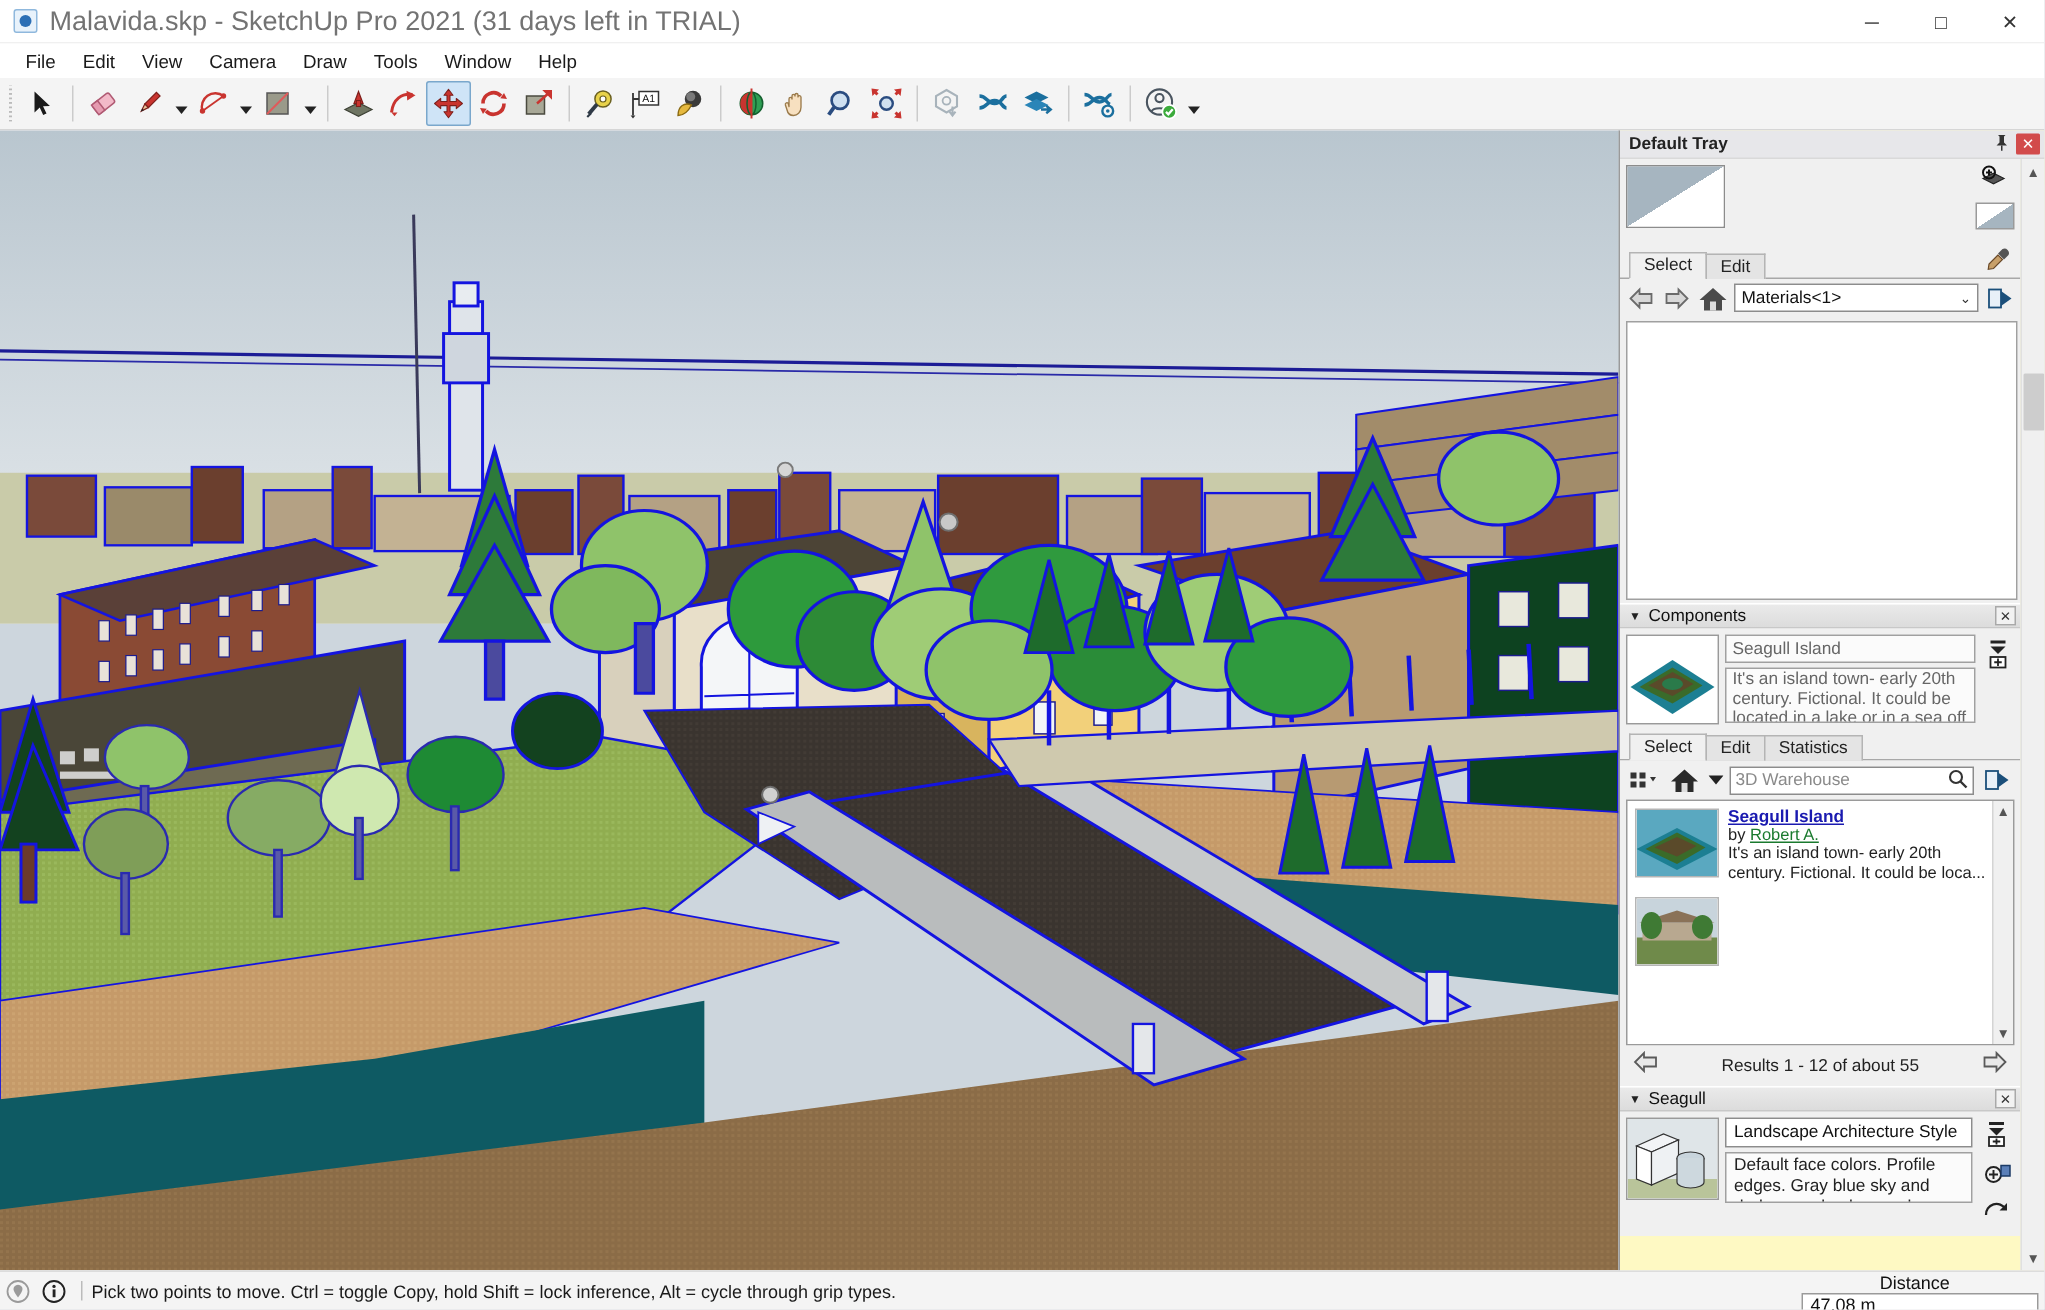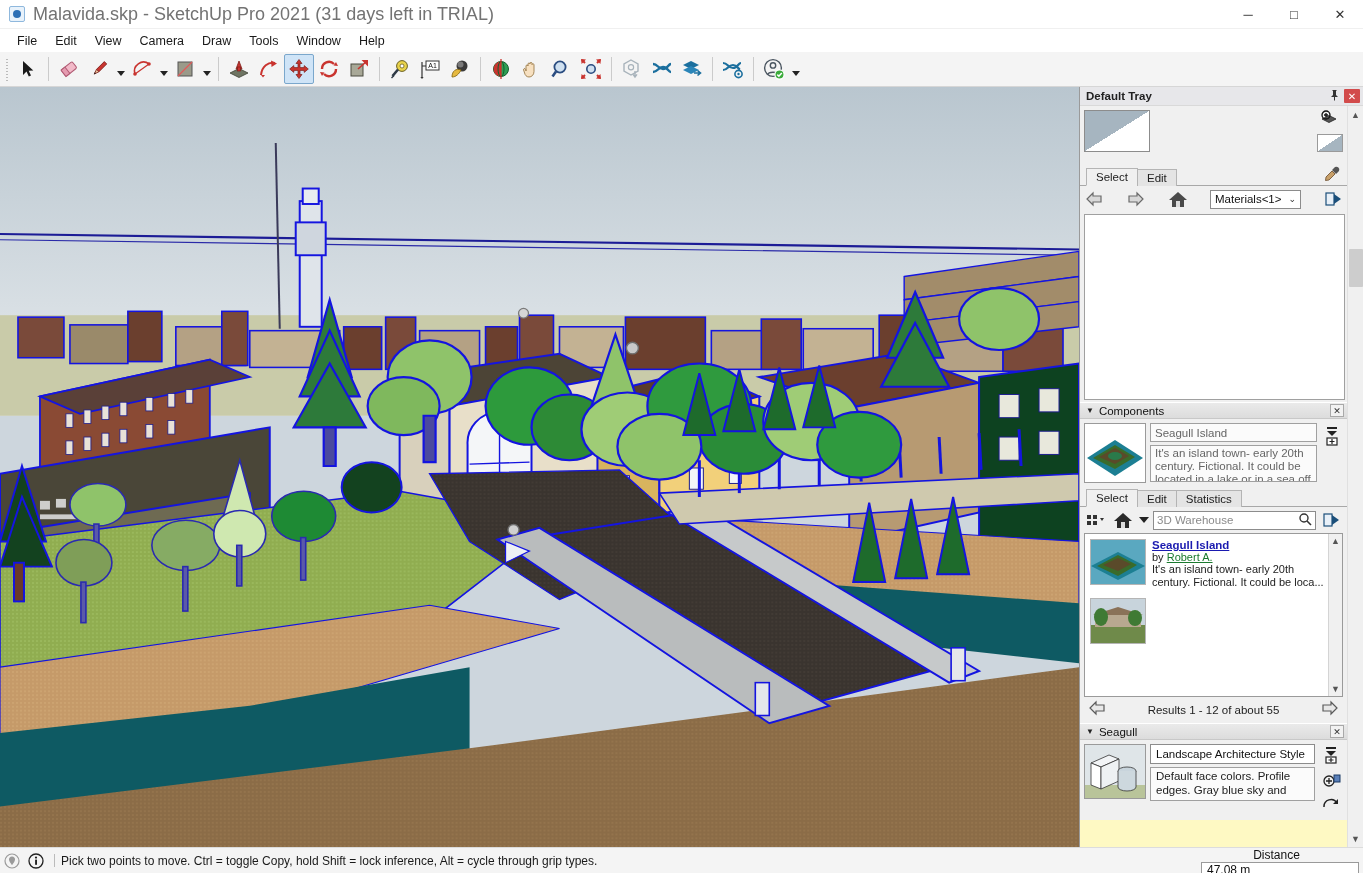--- a/index.html
+++ b/index.html
@@ -95,21 +95,21 @@
   .mat-swatch::after { content: ""; position: absolute; inset: 0;
      background: linear-gradient(to bottom right, #a6b5c0 0%, #a6b5c0 50%, #ffffff 50%, #ffffff 100%); }
   .mat-side { margin-left: auto; display: flex; flex-direction: column; align-items: center;
               justify-content: flex-start; gap: 2px; padding-right: 2px; }
   .mat-tabs { display: flex; align-items: flex-end; height: 20px; padding-left: 6px;
               border-bottom: 1px solid #a8a8a8; background: #f0f0f0; }
   .tab { font-size: 11.5px; padding: 2px 9px 2px 9px; border: 1px solid #b4b4b4; border-bottom: none;
          background: #e4e4e4; color: #222; margin-right: -1px; position: relative; top: 1px; }
   .tab.sel { background: #f0f0f0; border-bottom: 1px solid #f0f0f0; font-weight: normal; }
   .tabs-rightico { margin-left: auto; padding-right: 6px; align-self: center; }
-  .mat-nav { display: flex; align-items: center; gap: 22px; padding: 3px 4px; }
+  .mat-nav { display: flex; gap: 4px; padding: 3px 4px; }
   .navbtn { width: 20px; height: 20px; display: flex; align-items: center; justify-content: center; }
   .mat-select { flex: 1; height: 19px; border: 1px solid #8c8c8c; background: #fff;
                 display: flex; align-items: center; padding: 0 4px; position: relative; }
   .mat-select span { font-size: 11.5px; color: #111; }
   .mat-select .chev { margin-left: auto; font-size: 9px; color: #333; }
   .mat-list { flex: 1; background: #fff; border: 1px solid #a0a0a0; margin: 2px 2px 2px 4px; min-height: 0; }
 
   
   .comp-top { display: flex; padding: 4px; gap: 4px; background: #f0f0f0; }
   .comp-thumb { width: 62px; height: 60px; border: 1px solid #9a9a9a; background: #fff; position: relative; overflow: hidden; }

